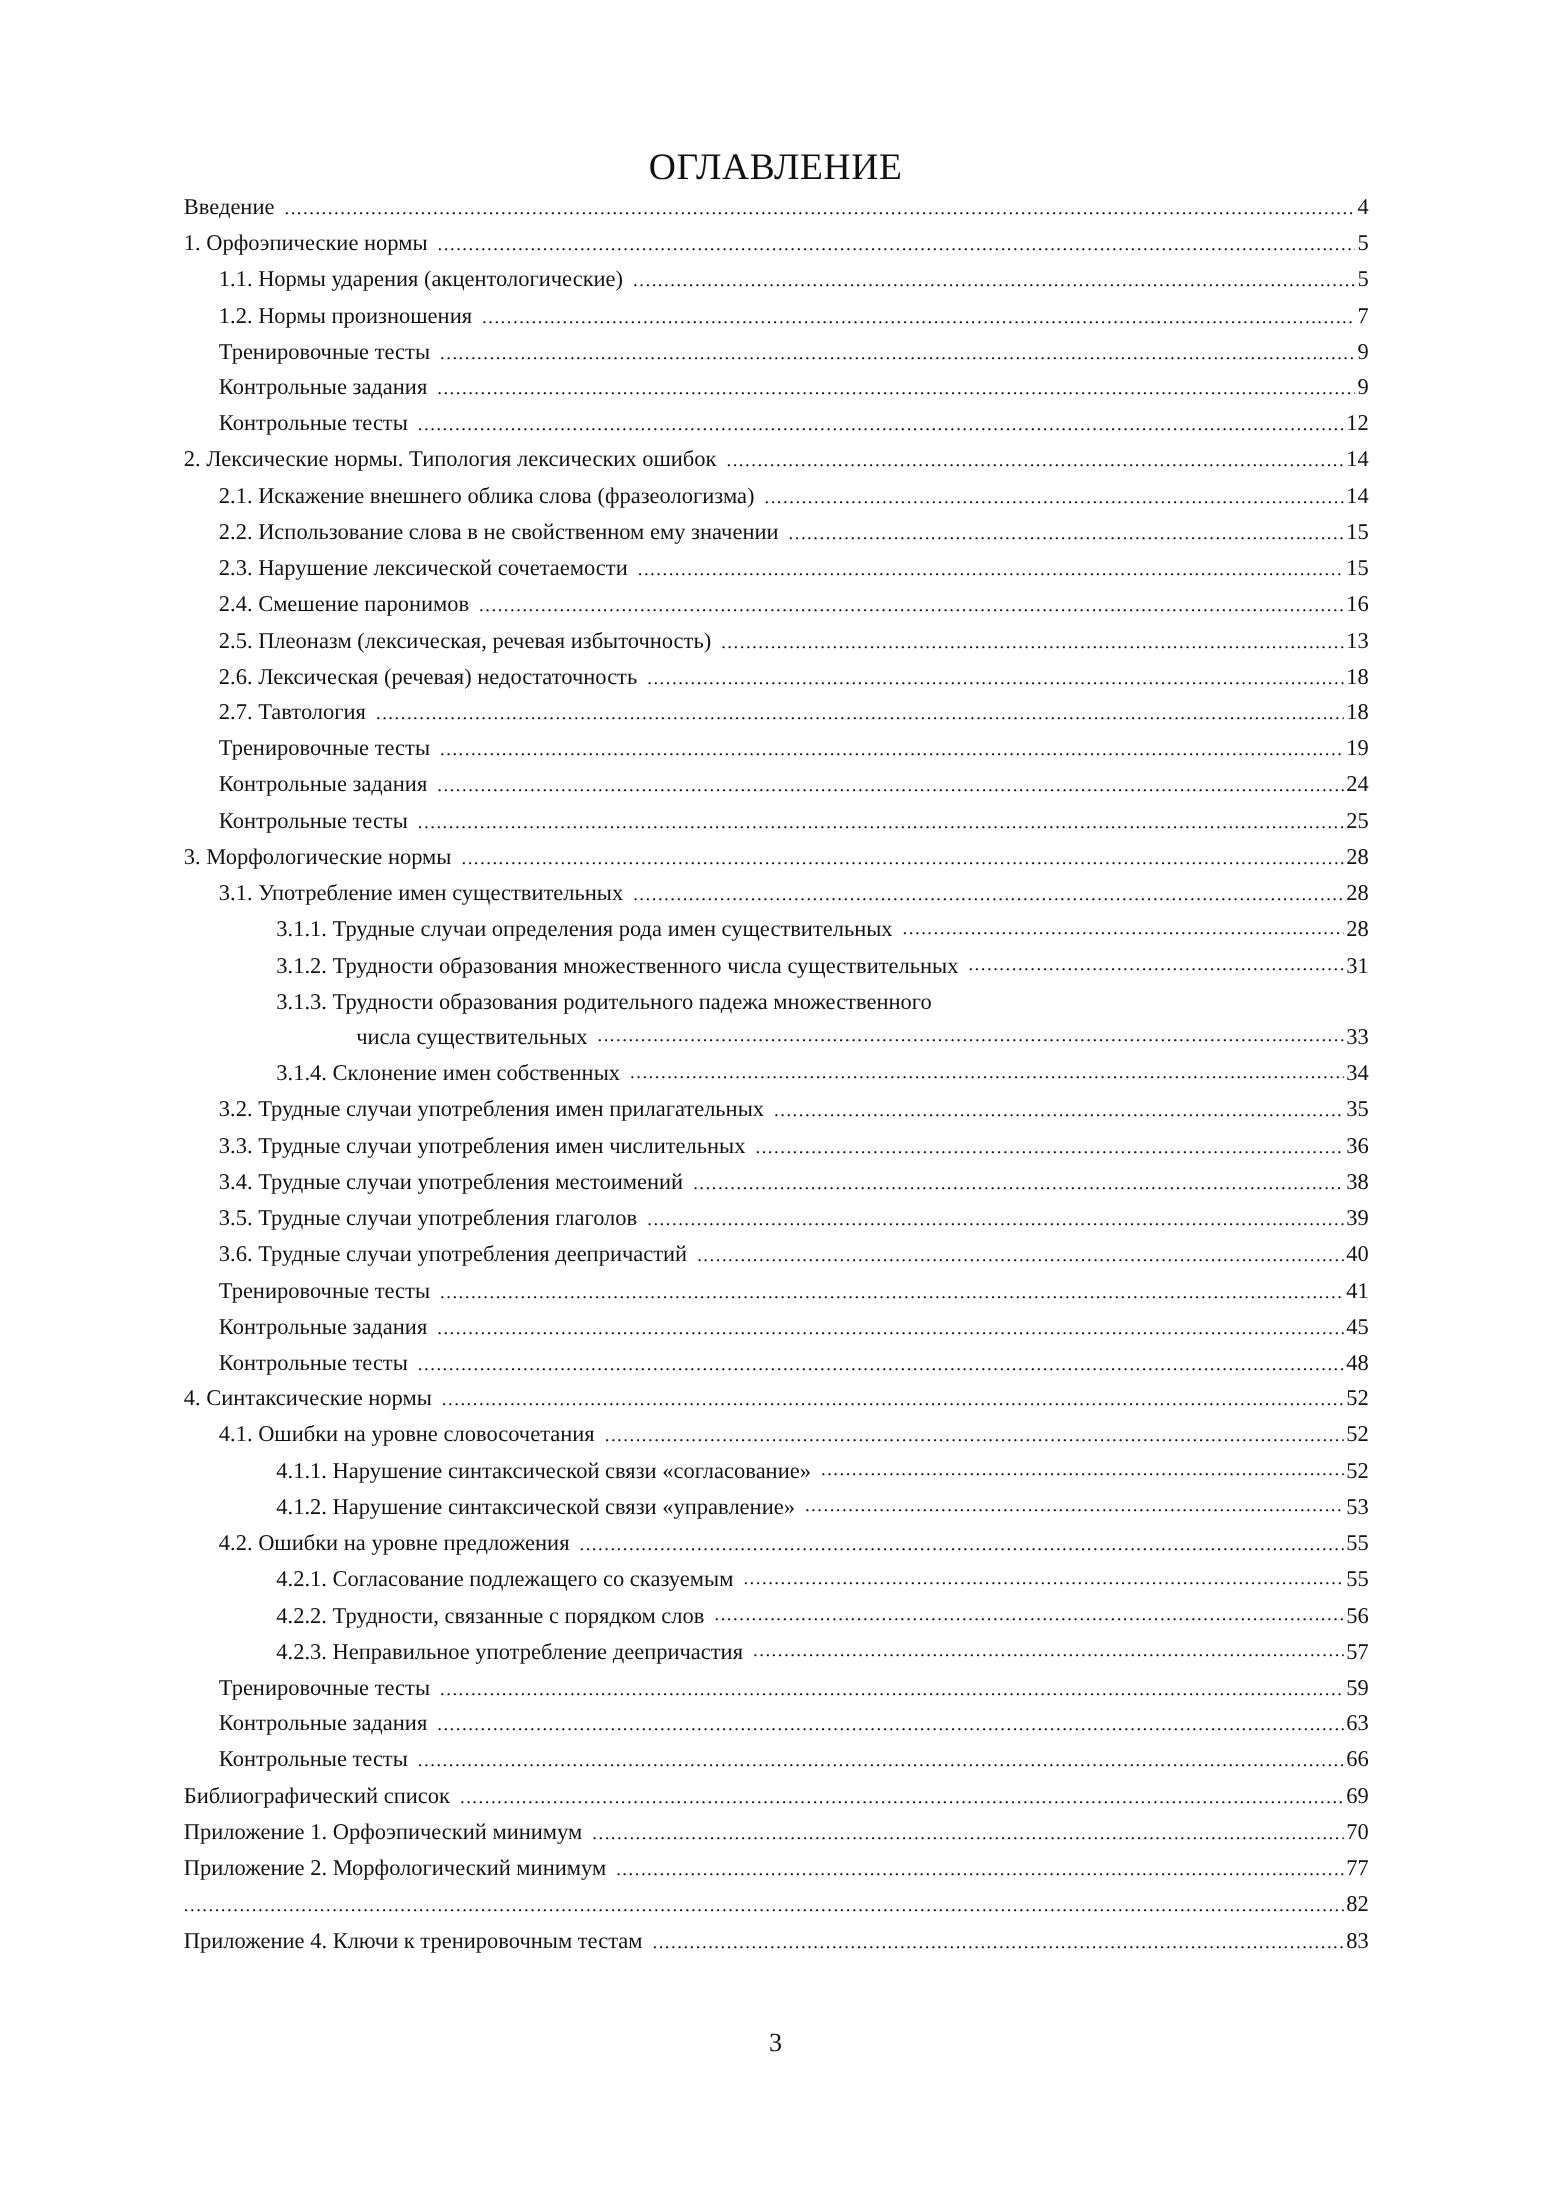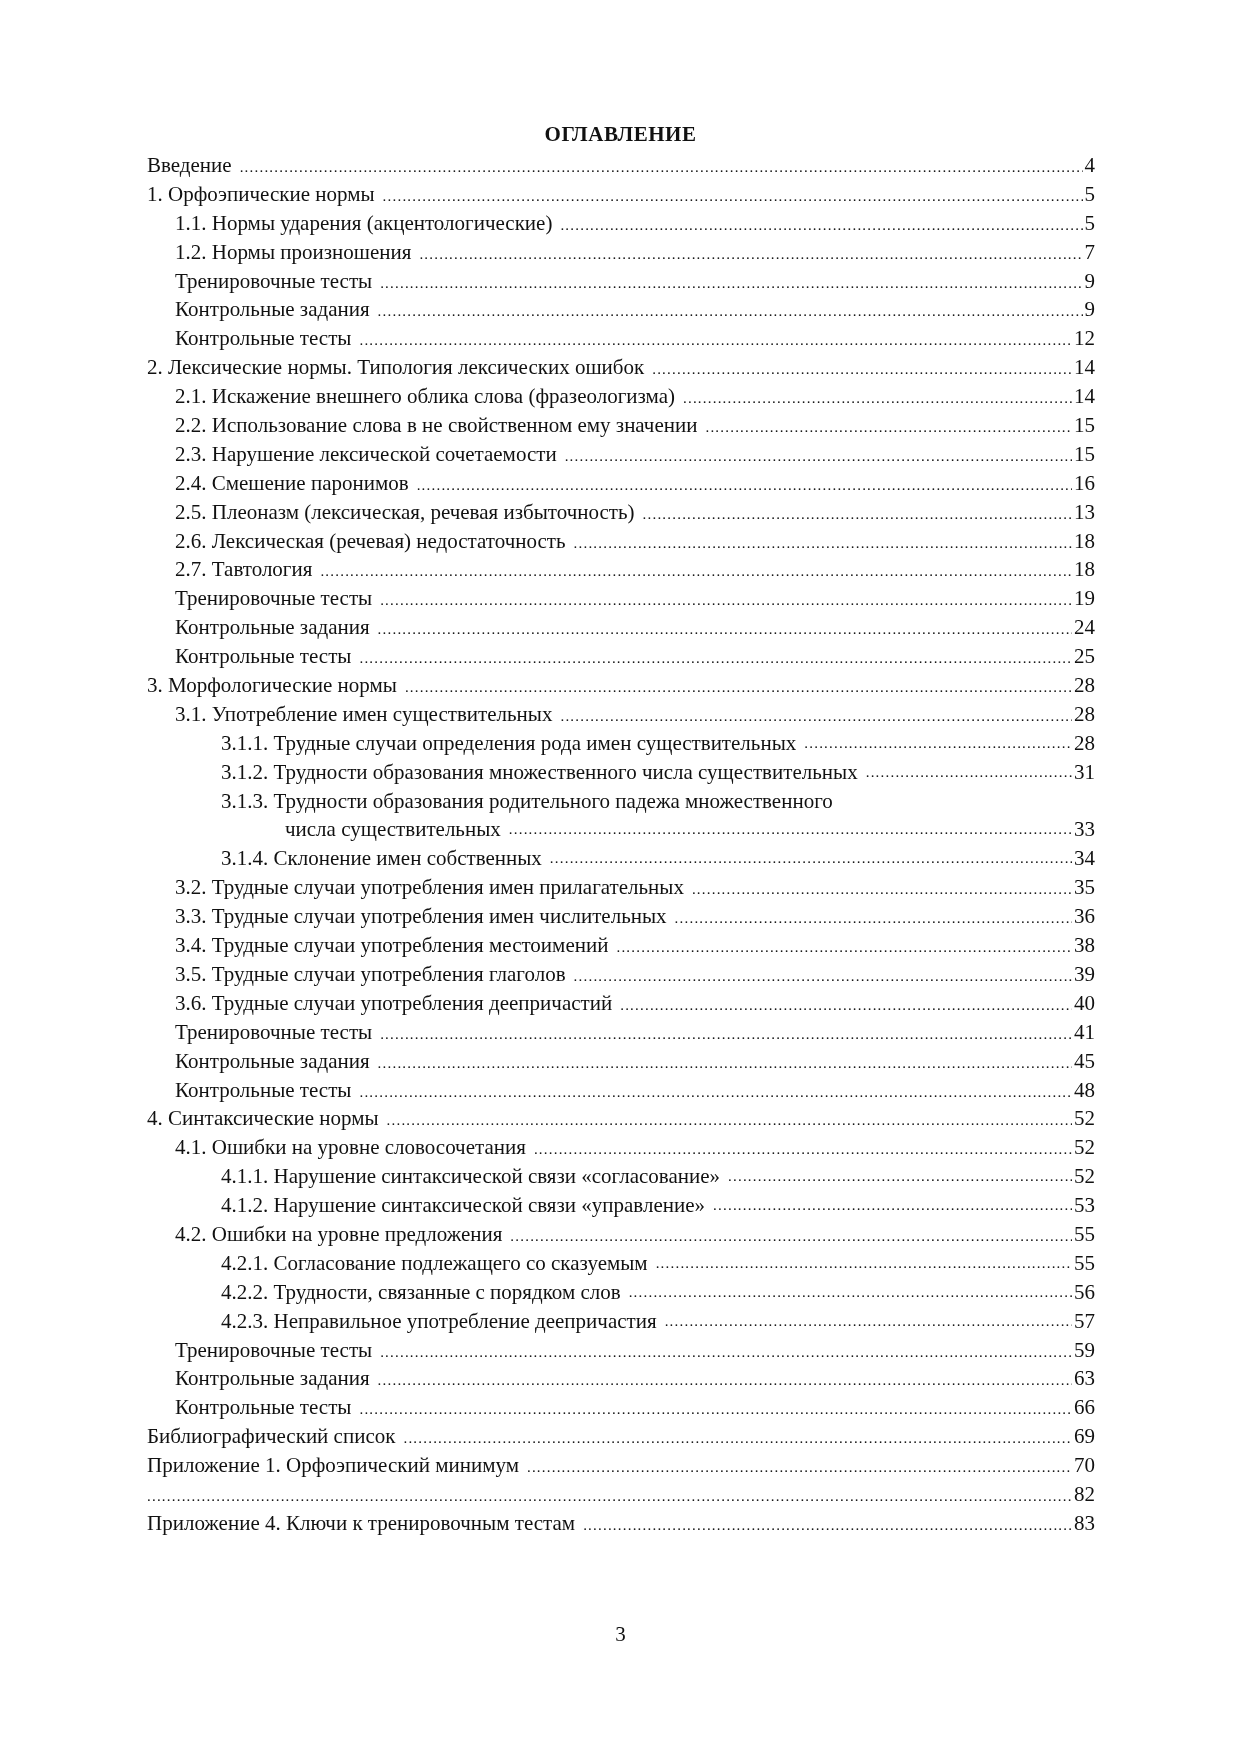--- a/index.html
+++ b/index.html
@@ -14,36 +14,36 @@
       overflow: hidden;
       font-family: "Liberation Serif", "DejaVu Serif", serif;
       color: #111111;
     }
     .page-title {
       position: absolute;
       top: 118px;
       left: 0;
       width: 1241px;
       text-align: center;
-      font-weight: bold;
-      font-size: 21px;
+      font-weight: normal;
+      font-size: 30px;
       line-height: 32px;
       letter-spacing: 0.5px;
     }
     .toc {
       position: absolute;
       top: 151px;
       left: 147px;
       width: 948px;
     }
     .toc-row {
       display: flex;
       align-items: baseline;
       height: 28.9px;
-      font-size: 21px;
+      font-size: 18px;
       line-height: 28.9px;
       white-space: nowrap;
       overflow: hidden;
     }
     .toc-row.lvl-1 { padding-left: 28px; }
     .toc-row.lvl-2 { padding-left: 74px; align-items: center; }
     .toc-row.lvl-cont { padding-left: 138px; align-items: flex-end; }
     .toc-label {
       flex: 0 0 auto;
       padding-right: 8px;
@@ -301,20 +301,25 @@
       <span class="toc-label">Библиографический список</span>
       <span class="dots"></span>
       <span class="page-num">69</span>
     </div>
     <div class="toc-row ">
       <span class="toc-label">Приложение 1. Орфоэпический минимум</span>
       <span class="dots"></span>
       <span class="page-num">70</span>
     </div>
     <div class="toc-row ">
+      <span class="toc-label">Приложение 2. Морфологический минимум</span>
+      <span class="dots"></span>
+      <span class="page-num">77</span>
+    </div>
+    <div class="toc-row ">
       <span class="dots"></span>
       <span class="page-num">82</span>
     </div>
     <div class="toc-row ">
       <span class="toc-label">Приложение 4. Ключи к тренировочным тестам</span>
       <span class="dots"></span>
       <span class="page-num">83</span>
     </div>
   </div>
 

